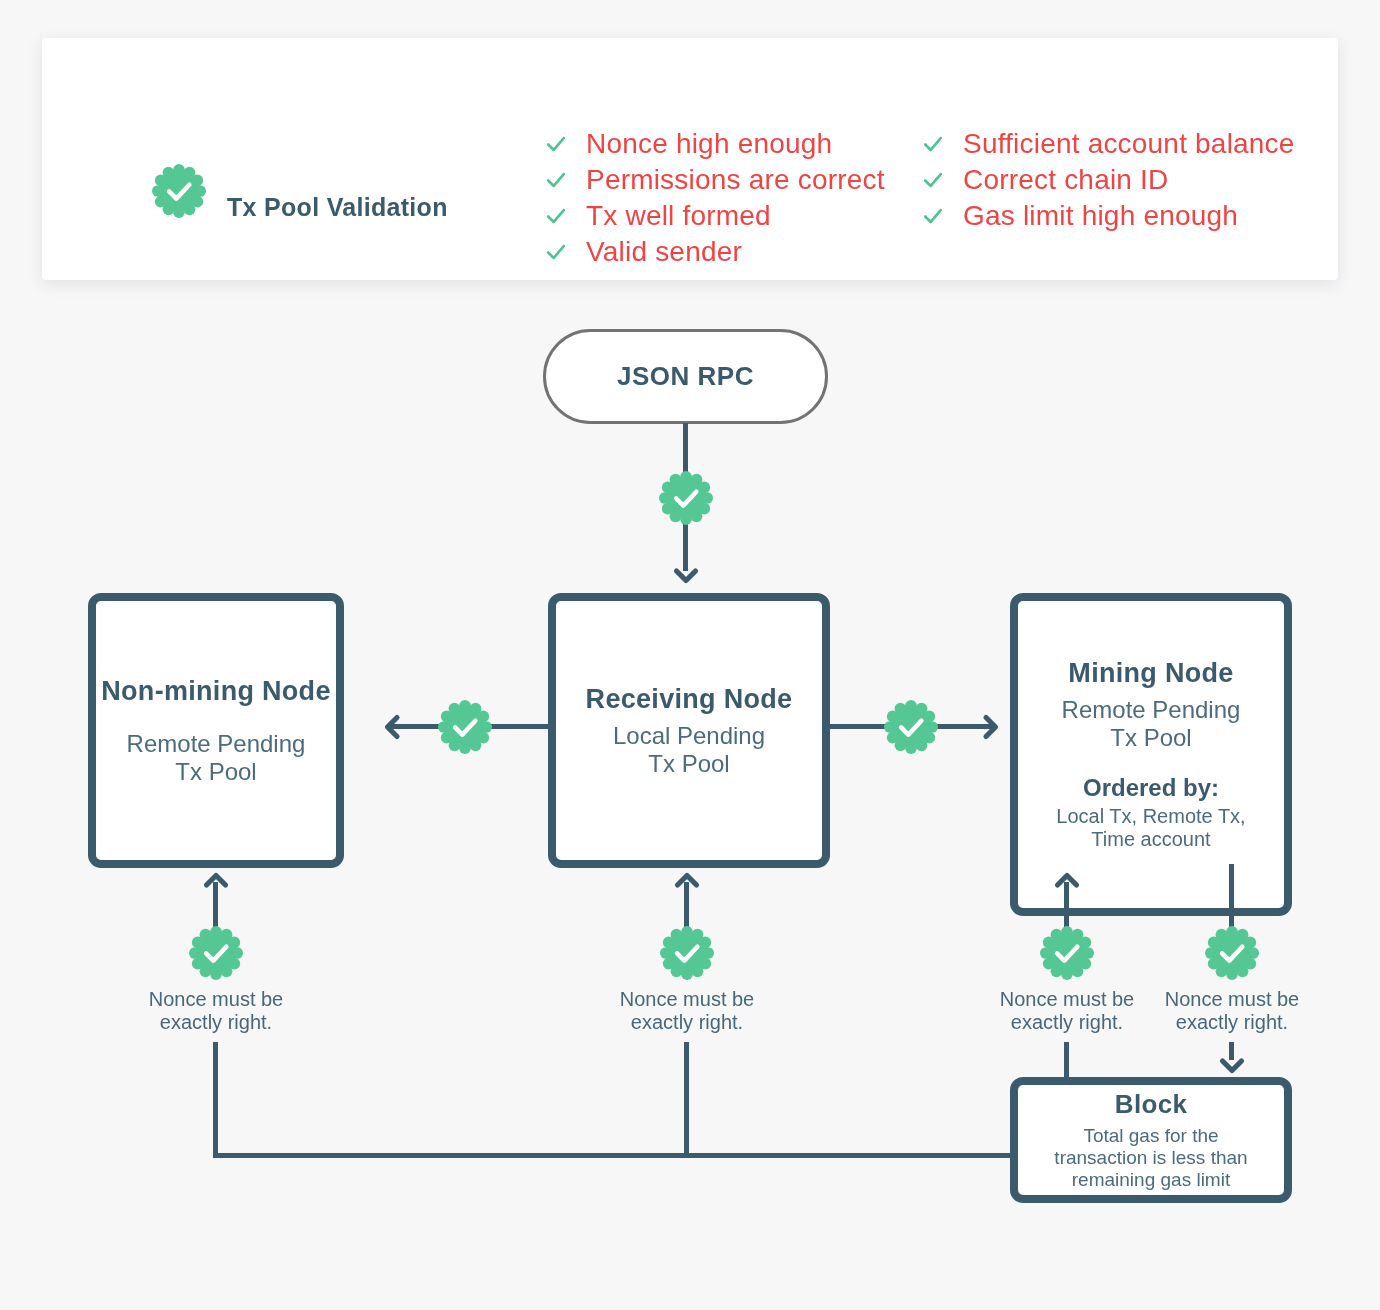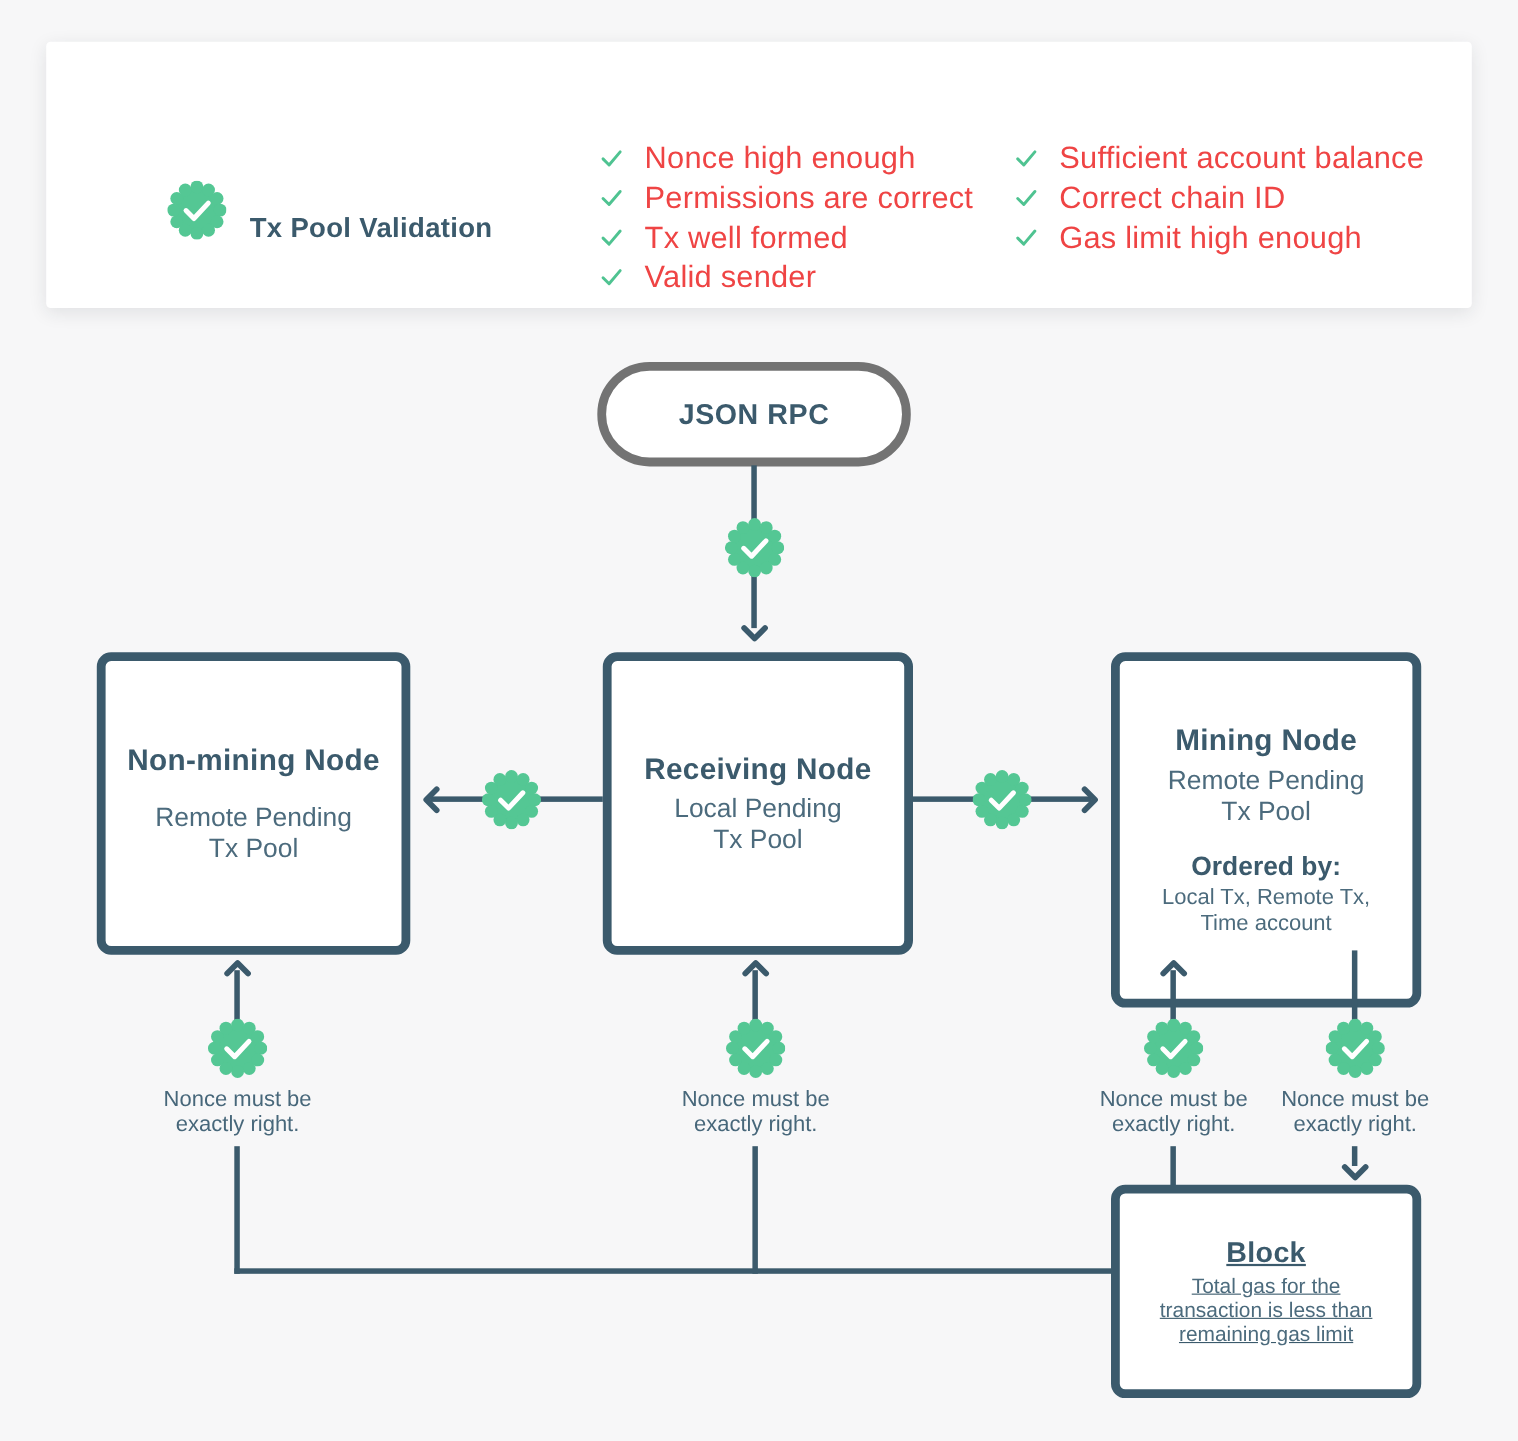--- a/index.html
+++ b/index.html
@@ -26,36 +26,36 @@
   .chk-col{display:flex; flex-direction:column;}
   .chk-col-1{left:503px; top:88px;}
   .chk-col-2{left:880px; top:88px;}
   .chk-row{display:flex; align-items:center; height:36px; gap:19px;}
   .chk-icon{width:22px; height:22px; flex:0 0 auto;}
   .chk-label{font-size:28px; color:#ef4444; letter-spacing:.2px;}
 
   
   .pill{
     left:543px; top:329px; width:285px; height:95px;
-    background:#fff; border:8px solid #737373; border-radius:60px;
+    background:#fff; border:3px solid #737373; border-radius:60px;
     box-sizing:border-box;
     display:flex; align-items:center; justify-content:center;
   }
   .pill-label{font-size:26px; font-weight:700; letter-spacing:.5px;}
 
   .node{
     background:#fff; border:8px solid #3b5a6c; border-radius:13px;
     box-sizing:border-box;
     display:flex; flex-direction:column; align-items:center; justify-content:center;
     text-align:center;
   }
-  .node-nonmining{left:88px;  top:593px; width:285px; height:275px;gap:16px;}
+  .node-nonmining{left:88px;  top:593px; width:256px; height:275px;gap:16px;}
   .node-receiving{left:548px; top:593px; width:282px; height:275px;}
   .node-mining   {left:1010px;top:593px; width:282px; height:323px;}
-  .node-block    {left:1010px;top:1077px;width:282px; height:194px;text-decoration:underline;}
+  .node-block    {left:1010px;top:1077px;width:282px; height:126px;}
   .node-title{font-size:27px; font-weight:700; letter-spacing:.3px; color:#3b5a6c;}
   .node-sub{font-size:24px; color:#4c6b7d; line-height:1.16; margin-top:7px;}
   .ordered-label{font-size:24px; font-weight:700; color:#3b5a6c; margin-top:22px;}
   .ordered-text{font-size:20px; color:#4c6b7d; line-height:1.14; margin-top:3px;}
   .block-title{font-size:26px; font-weight:700; letter-spacing:.3px;}
   .block-body{font-size:19px; color:#4c6b7d; line-height:1.17; margin-top:5px; width:222px;}
 
   
   .shaft{background:#3b5a6c;}
   .chev{width:28px; height:18px; overflow:visible;}

